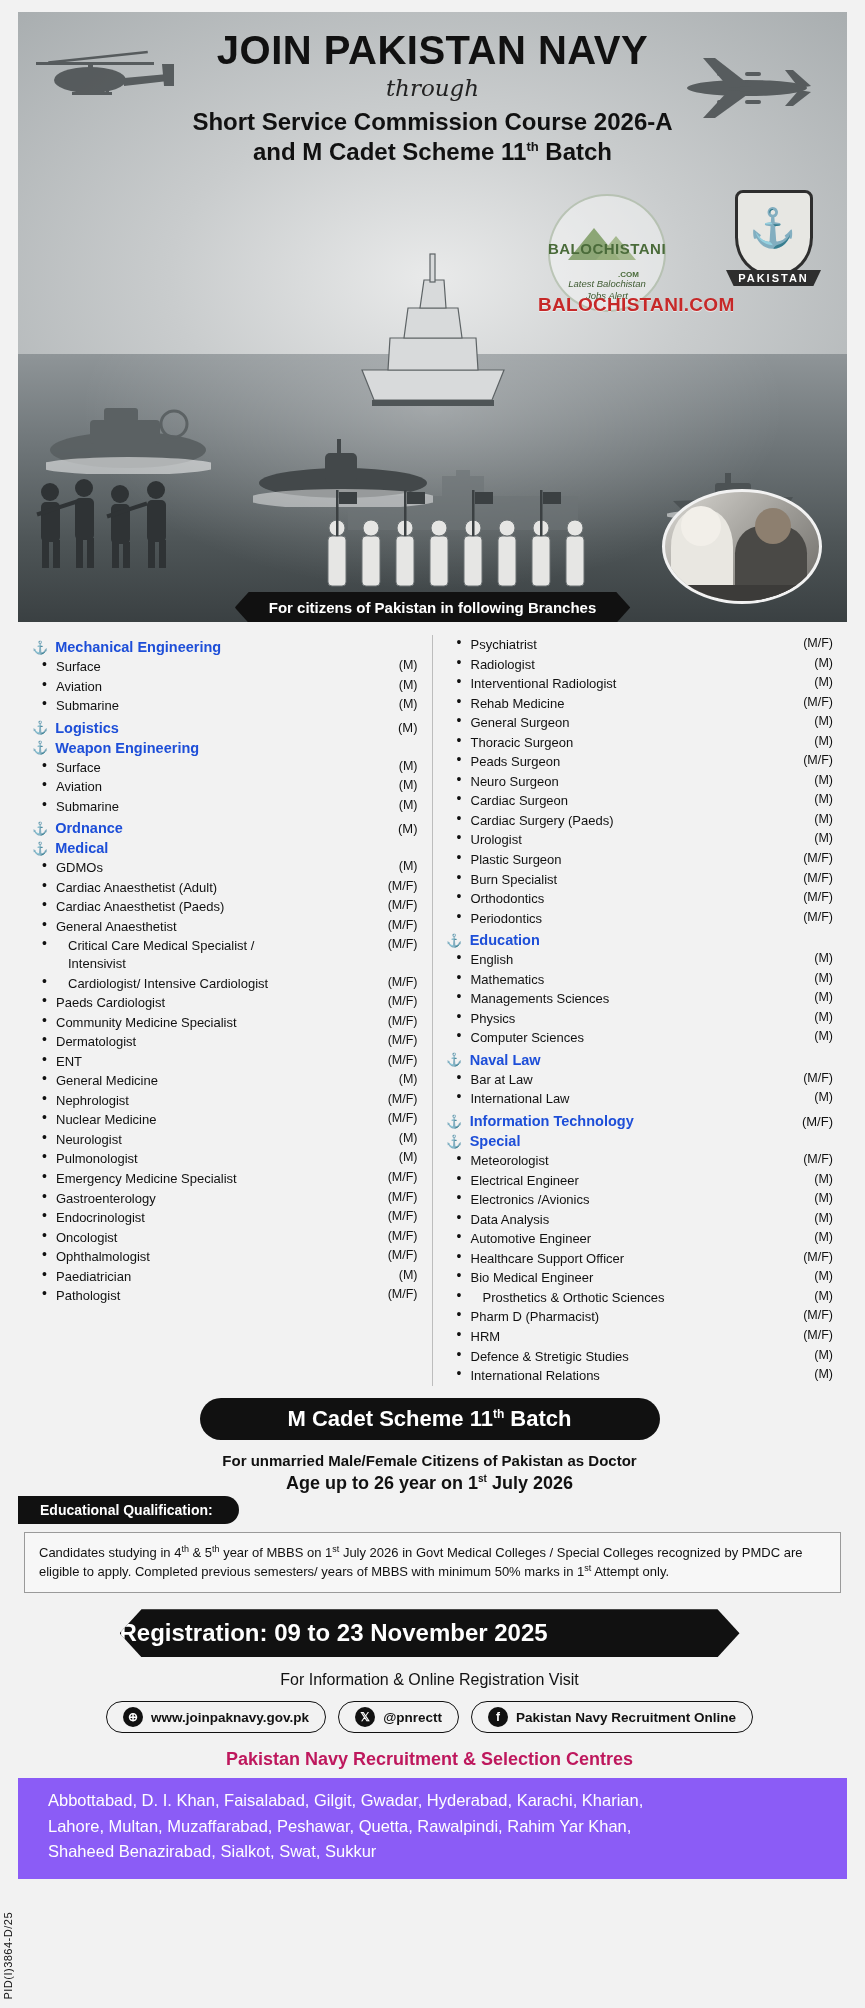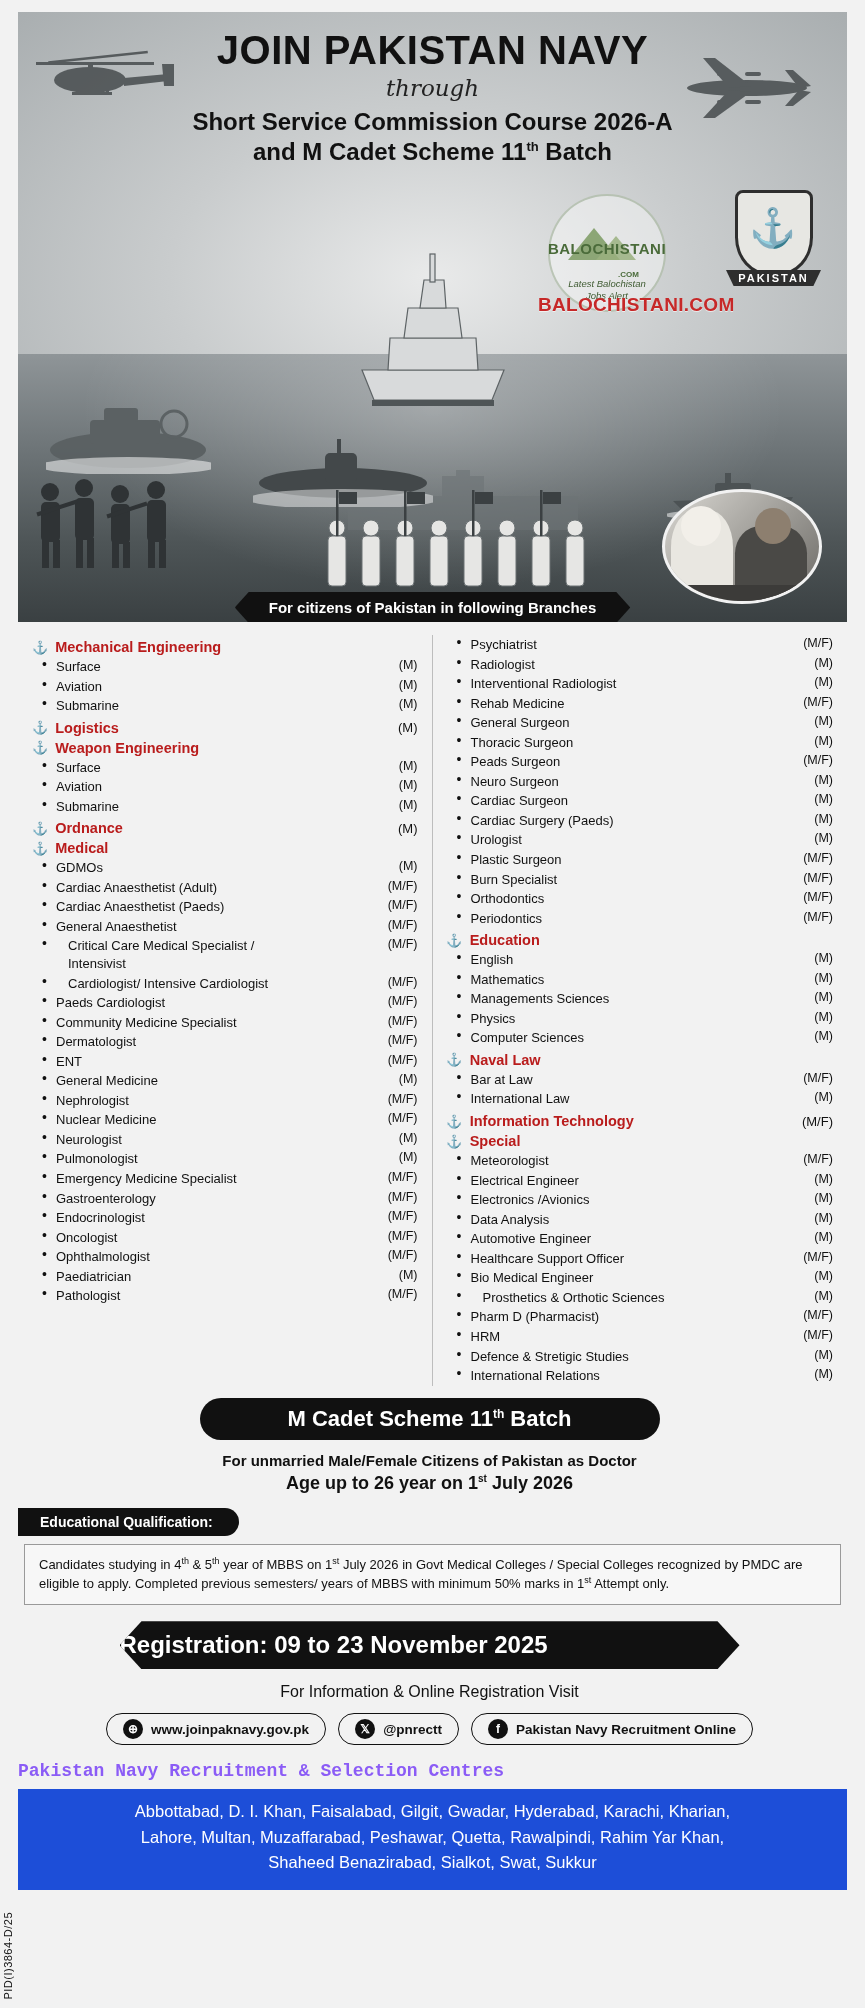--- a/index.html
+++ b/index.html
@@ -135,42 +135,42 @@
   
   .cols {
     display: flex; width: 829px; background:#f2f2f2;
     border-top: 1px solid #f2f2f2;
     padding: 12px 0 6px 0;
   }
   .col { width: 50%; padding: 0 14px; }
   .col.left { border-right: 1px solid #bdbdbd; }
   .grp { display:flex; align-items:center; margin: 4px 0 2px 0; }
   .grp .anch { font-size: 13px; margin-right: 7px; color:#111; }
-  .grp .gname { font-size: 14.5px; font-weight: 700; color:#b91c1c; }
+  .grp .gname { font-size: 14.5px; font-weight: 700; color:#1d4ed8; }
   .grp .gval { margin-left:auto; font-size: 13px; color:#111; }
   .item { display:flex; align-items:flex-start; padding: 1px 0 1px 24px; position:relative; }
   .item::before {
     content:"•"; position:absolute; left: 10px; top: -1px; font-size: 14px; color:#111;
   }
   .item .iname { font-size: 13px; color:#111; line-height: 1.35; }
   .item .ival { margin-left:auto; font-size: 12.5px; color:#111; white-space:nowrap; padding-left: 8px;}
   .item.twoline .iname { max-width: 215px; margin-left: 12px; }
 
   
   .mcadet-banner {
     margin: 6px auto 0; width: 460px; background:#111; color:#fff; text-align:center;
     font-size: 22px; font-weight: 800; padding: 8px 0; border-radius: 22px;
   }
   .mcadet-banner sup { font-size: 12px; }
   .center-line { text-align:center; font-size: 15px; font-weight: 700; margin-top: 12px; color:#111;}
   .center-line.big { font-size: 18px; font-weight: 800; margin-top: 4px;}
   .center-line sup { font-size: 10px; }
 
   .eduqual {
-    margin-top: 14px;
+    margin-top: 2px;
     display:inline-block; background:#111; color:#fff; font-size: 14px; font-weight:800;
     padding: 6px 26px 6px 22px; border-radius: 0 16px 16px 0;
   }
   .eduqual-wrap { width: 829px; }
   .qual-box {
     border: 1px solid #9a9a9a; margin: 8px 6px 0 6px; padding: 10px 14px;
     background:#f7f7f7;
   }
   .qual-box p { font-size: 13px; line-height: 1.5; color:#111; }
   .qual-box sup { font-size: 9px; }
@@ -187,24 +187,24 @@
     display:flex; align-items:center; gap: 8px;
     border: 1px solid #111; border-radius: 18px; padding: 5px 16px;
     font-size: 13.5px; font-weight:700; color:#111; background:#f2f2f2;
   }
   .ic {
     width: 20px; height: 20px; border-radius: 50%; background:#111; color:#fff;
     display:flex; align-items:center; justify-content:center; font-size: 12px; font-weight:700;
   }
 
   .centres-title {
-    font-size: 18px; font-weight: 800; margin-top: 16px; color:#8b5cf6;font-family:Liberation Mono, monospace;
+    text-align:center; font-size: 18px; font-weight: 800; margin-top: 16px; color:#be185d;
   }
   .centres-box {
-    margin-top: 8px; background:#1d4ed8; color:#fff; text-align:center;
+    margin-top: 8px; background:#8b5cf6; color:#fff; 
     font-size: 16.5px; line-height: 1.55; padding: 10px 30px 14px 30px;
     width: 829px;
   }
   .pid {
     position:absolute; left: 2px; bottom: 8px;
     writing-mode: vertical-rl; transform: rotate(180deg);
     font-size: 11px; color:#111; letter-spacing: .5px;
   }
 </style>
 </head>

